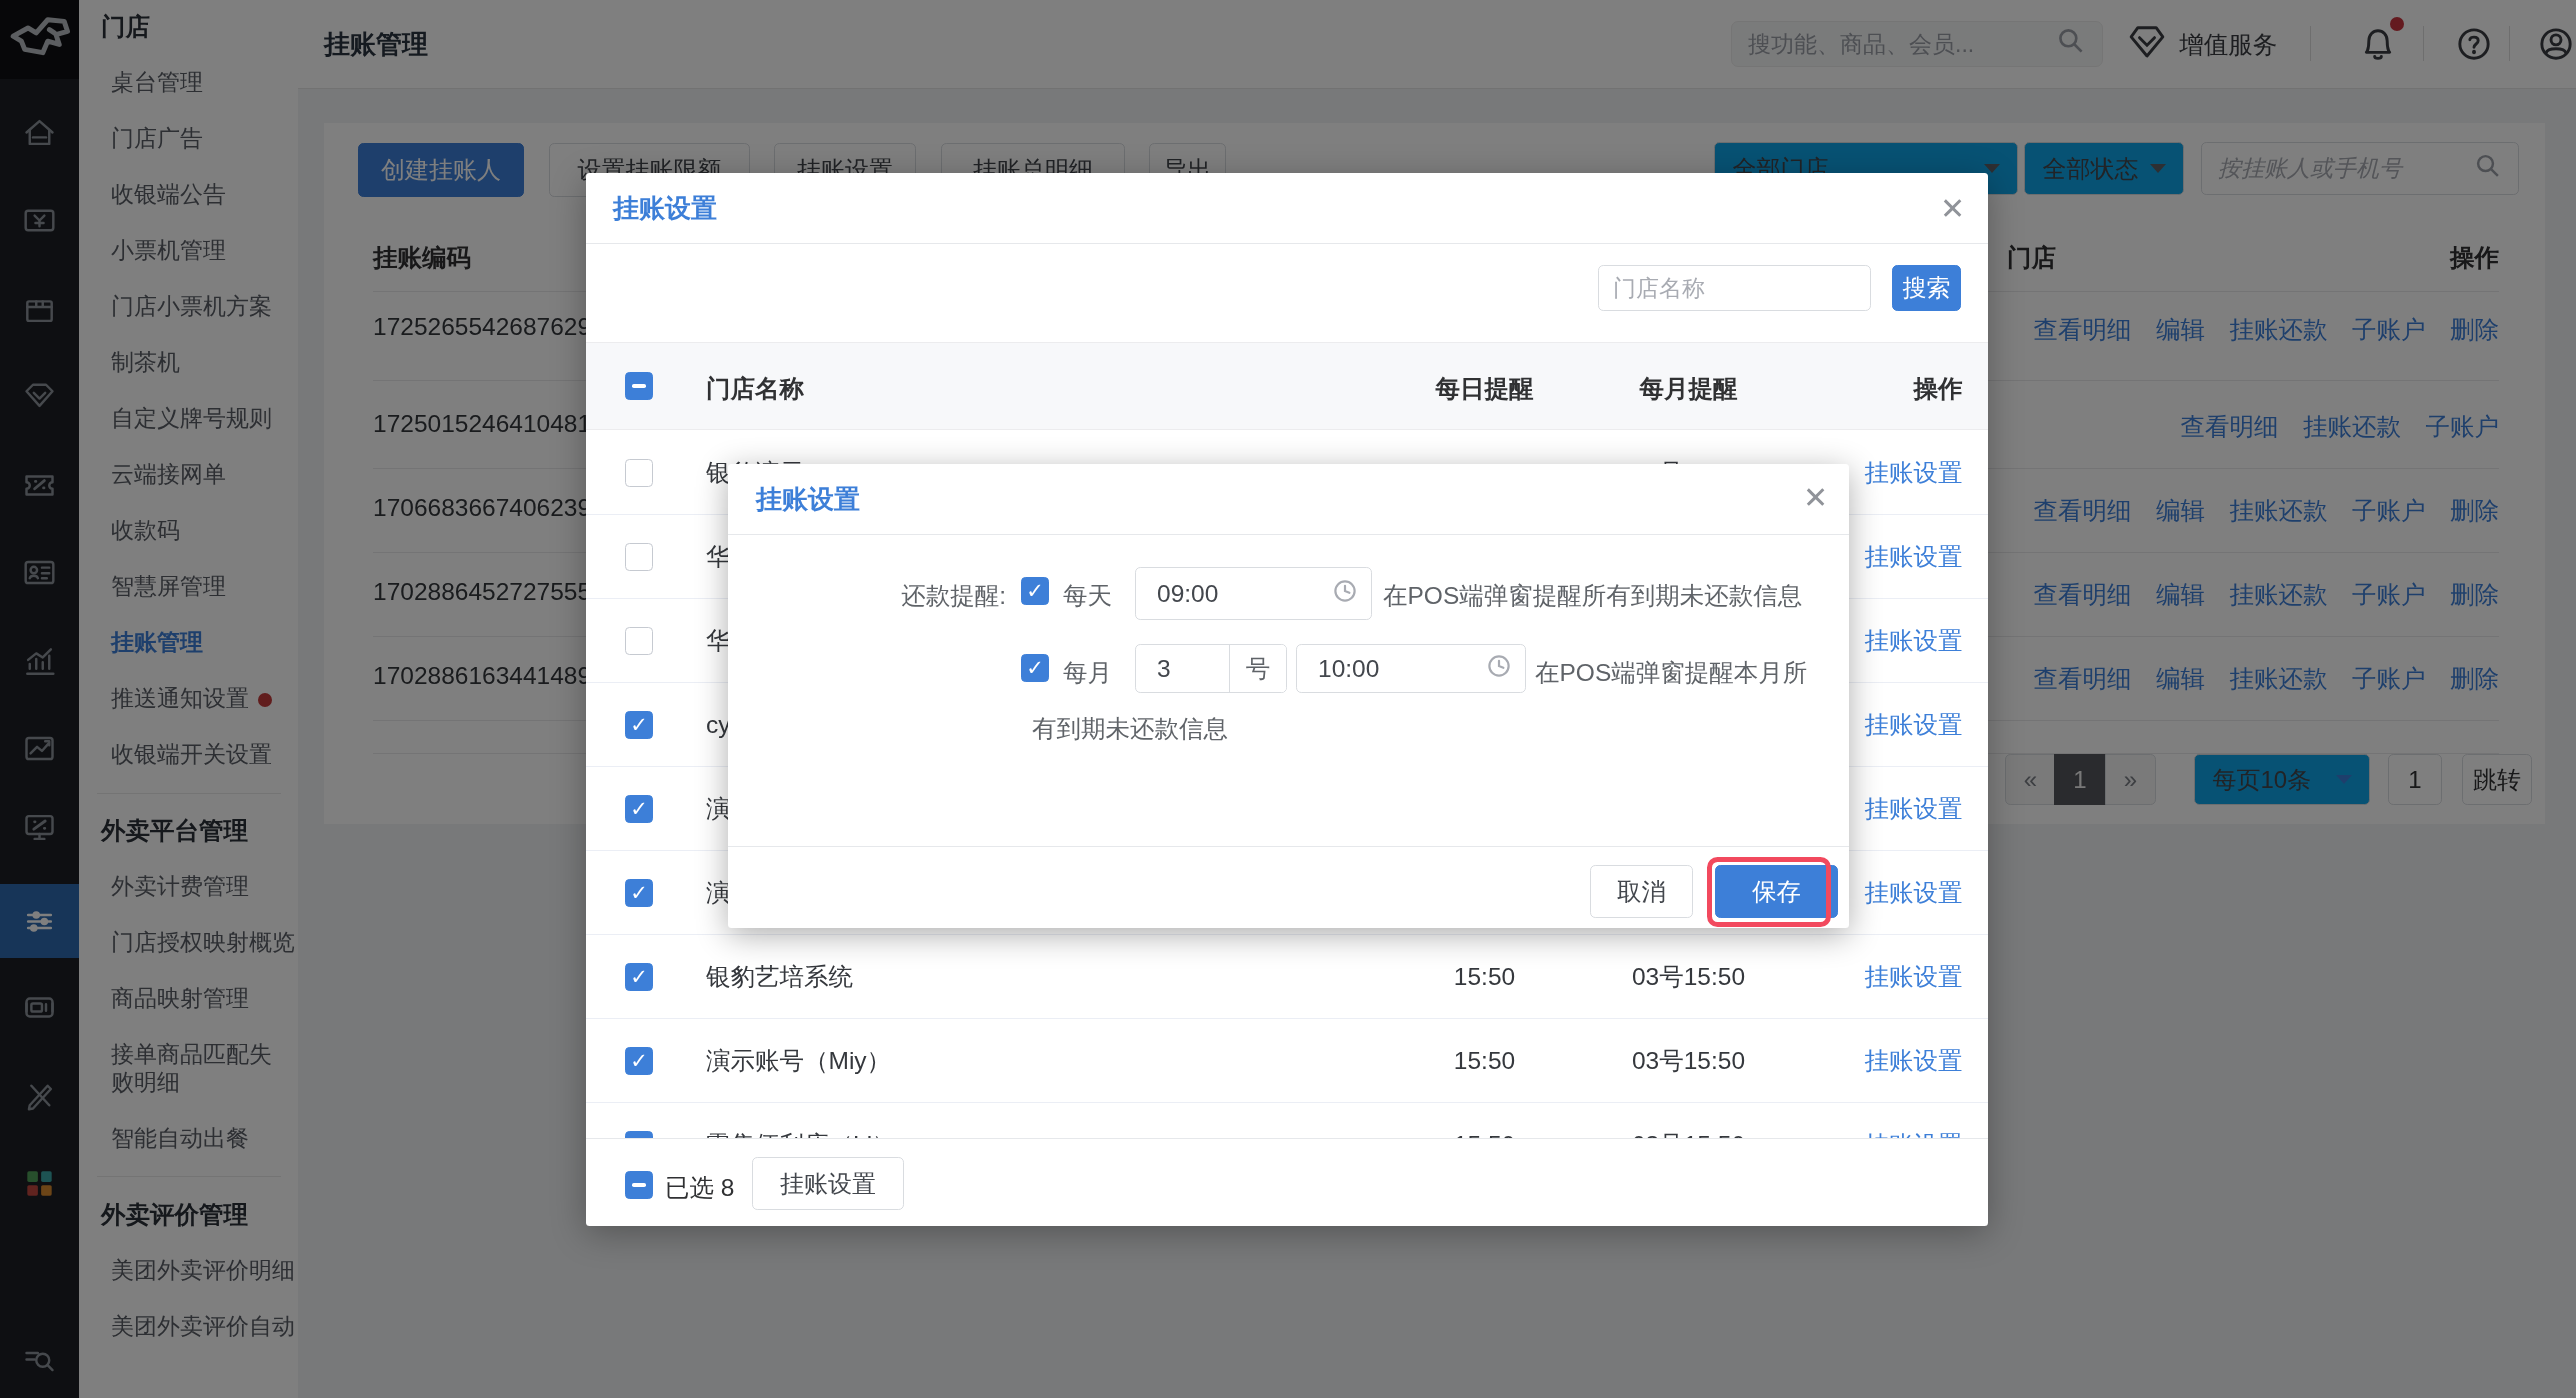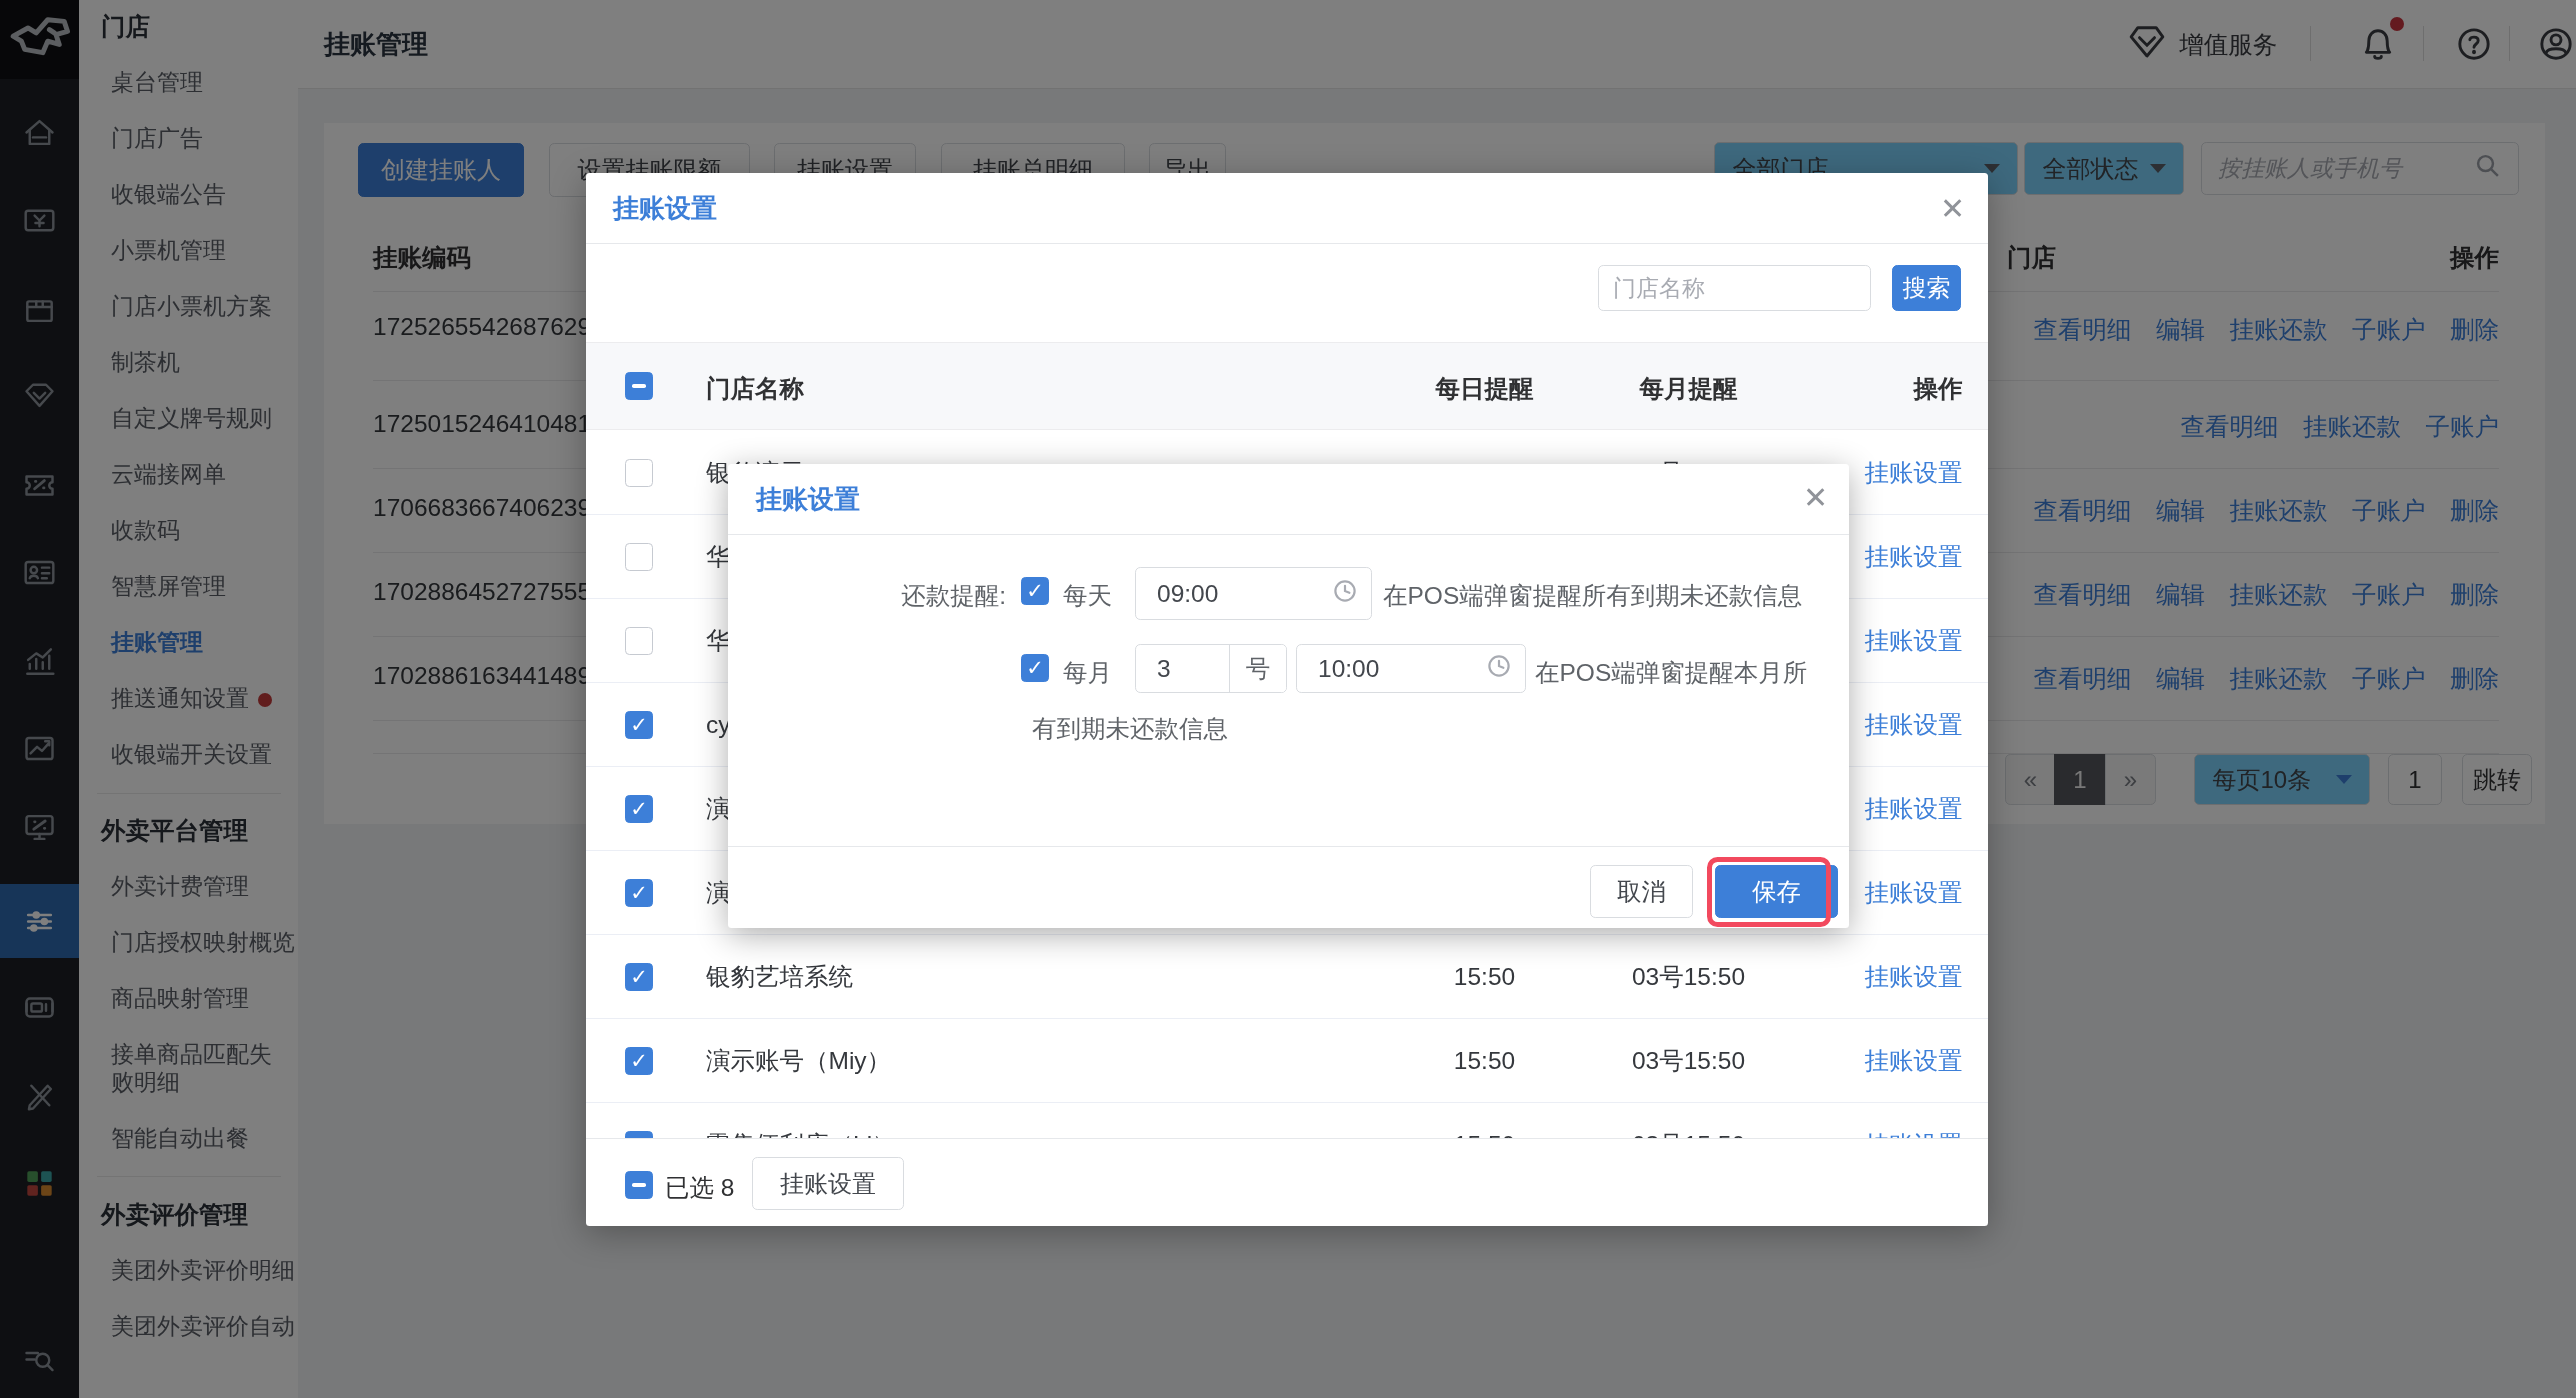--- a/index.html
+++ b/index.html
@@ -32,21 +32,21 @@
   .topbar-group{position:absolute;top:0;height:88px;display:flex;align-items:center;gap:12.3px;cursor:pointer;color:#3a3d42;font-size:24.5px;}
   .tb-divider{position:absolute;top:26px;width:0.9px;height:35px;background:#dcdcdc;}
   .icon-btn{position:absolute;top:19px;width:49px;height:49px;display:flex;align-items:center;justify-content:center;cursor:pointer;}
   .reddot{position:absolute;width:14px;height:14px;border-radius:50%;background:#c9353f;}
   
   #card{position:absolute;left:324px;top:123px;width:2221px;height:701px;background:#fff;z-index:5;}
   .btn{display:inline-flex;align-items:center;justify-content:center;border-radius:5.3px;font-size:24px;cursor:pointer;box-sizing:border-box;}
   .btn.outline{background:#fff;border:0.9px solid #d9dce0;color:#43474d;}
   .btn.primary{background:var(--primary,#3d7fd8);color:#fff;border:0.9px solid var(--primary,#3d7fd8);}
   .toolbar-btn{position:absolute;top:20px;height:54px;}
-  .filter-box{position:absolute;top:19px;height:53px;border:0.9px solid #d9dce0;border-radius:5.3px;box-sizing:border-box;display:flex;align-items:center;padding:0 17.5px;font-size:24px;color:#43474d;cursor:pointer;background:#7dd3fc;}
+  .filter-box{position:absolute;top:19px;height:53px;border:0.9px solid #d9dce0;border-radius:5.3px;box-sizing:border-box;display:flex;align-items:center;padding:0 17.5px;font-size:24px;color:#43474d;cursor:pointer;background:#0ea5e9;}
   .caret{width:0;height:0;border-left:8px solid transparent;border-right:8px solid transparent;border-top:9.6px solid #5a5e66;margin-left:auto;}
   .search-box{position:absolute;top:19px;height:53px;border:0.9px solid #d9dce0;border-radius:5.3px;box-sizing:border-box;display:flex;align-items:center;padding:0 16px;background:#fff;color:#a8abb2;font-size:23px;font-style:italic;}
   .th{font-weight:bold;color:#303133;font-size:24.5px;position:absolute;}
   .bg-row-line{position:absolute;left:49px;right:46px;height:0.9px;background:#e9e9eb;}
   .code-cell{position:absolute;left:49px;width:213px;overflow:hidden;white-space:nowrap;font-size:24.5px;color:#35383d;}
   .actions{position:absolute;display:flex;gap:24.5px;justify-content:flex-end;}
   .link{color:var(--primary,#3d7fd8);cursor:pointer;font-size:24.5px;white-space:nowrap;}
   
   .pg-btn{position:absolute;top:631px;height:51px;border:0.9px solid #d9dce0;box-sizing:border-box;display:flex;align-items:center;justify-content:center;font-size:24px;color:#7a7e85;background:#f4f4f5;cursor:pointer;}
   .pg-btn.cur{background:#54575c;color:#f0f0f0;border-color:#54575c;}
@@ -216,20 +216,29 @@
       <div class="sb-item">智能自动出餐</div>
       <div class="sb-divider"></div>
       <div class="sb-section-title">外卖评价管理</div>
       <div class="sb-item">美团外卖评价明细</div>
       <div class="sb-item">美团外卖评价自动</div>
     </div>
 </div>
 
 <div id="topbar">
   <div id="page-title">挂账管理</div>
+  <div id="top-search">
+    <span class="ph">搜功能、商品、会员...</span>
+    <span>
+      <svg width="30" height="30" viewBox="0 0 34 34">
+          <circle cx="14" cy="14" r="9" fill="none" stroke="#9a9ea6" stroke-width="3"></circle>
+          <line x1="21" y1="21" x2="29" y2="29" stroke="#9a9ea6" stroke-width="3"></line>
+        </svg>
+    </span>
+  </div>
   <div class="topbar-group" style="left:1829px;">
     <span>
       <svg width="40" height="40" viewBox="0 0 48 48" fill="none" stroke="#3a3d42" stroke-width="3.5">
           <path d="M13 8 L35 8 L43 19 L24 42 L5 19 Z" stroke-linejoin="round"></path>
           <path d="M15 20 L24 29 L33 20" stroke-linecap="round"></path>
         </svg>
     </span>
     <span>增值服务</span>
   </div>
   <div class="tb-divider" style="left:2012px;"></div>

